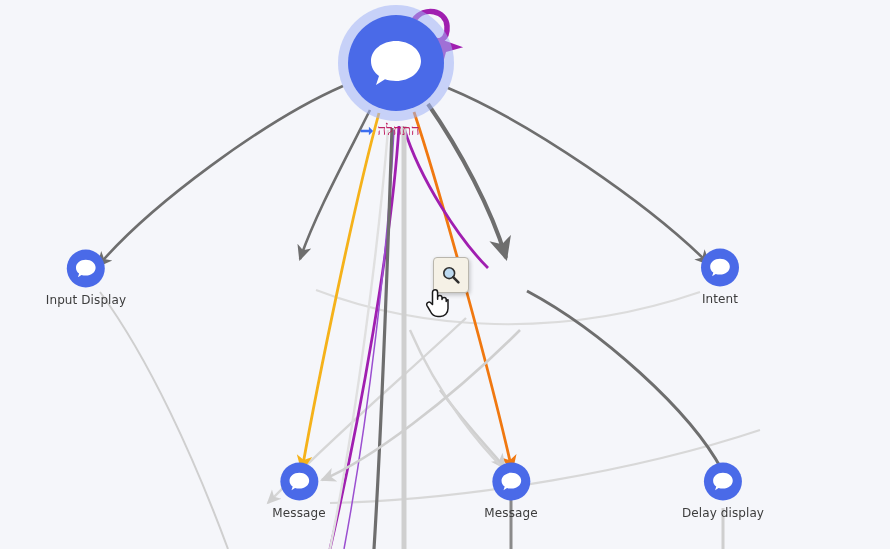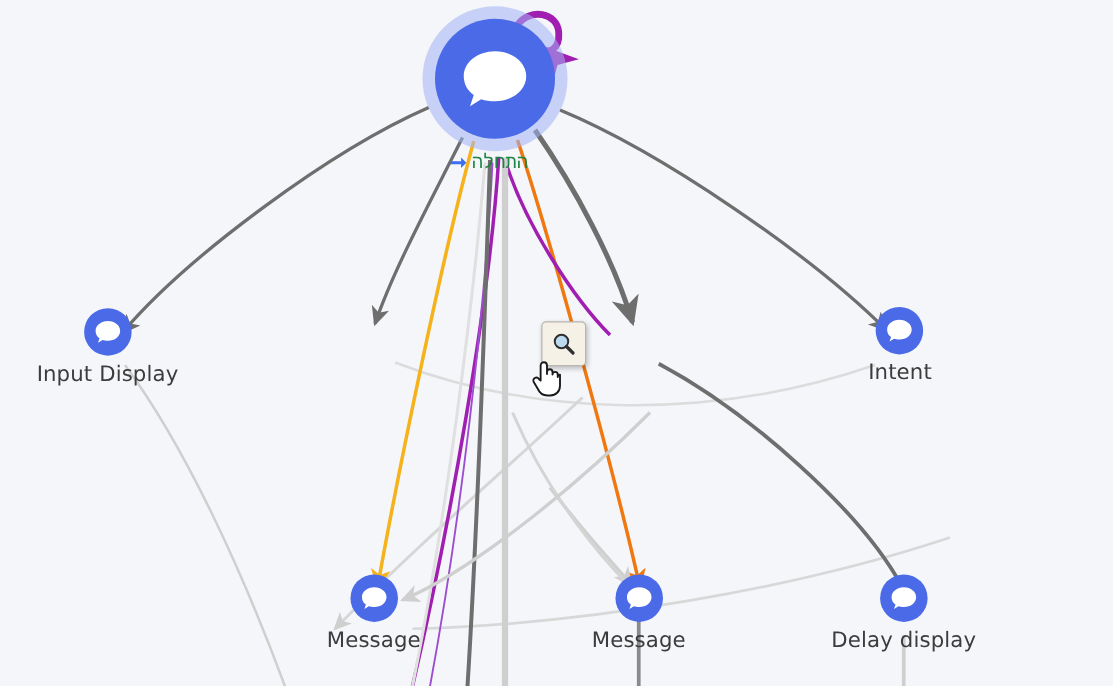--- a/index.html
+++ b/index.html
@@ -35,21 +35,21 @@
   .node-circle {
     border-radius: 50%;
     background: #4a6ae8;
     display: flex;
     align-items: center;
     justify-content: center;
     box-sizing: border-box;
   }
   .node-label {
     margin-top: 5px;
-    font-size: 17px;
+    font-size: 12px;
     color: #3c3c3c;
     font-family: "DejaVu Sans", sans-serif;
     white-space: nowrap;
     letter-spacing: 0.1px;
   }
   .root-node .node-circle {
     width: 96px;
     height: 96px;
     background: #4a6ae8;
     box-shadow: 0 0 0 10px rgba(160,178,245,0.55);
@@ -64,22 +64,22 @@
   #start-label {
     position: absolute;
     display: flex;
     align-items: center;
     gap: 4px;
     z-index: 4;
     pointer-events: none;
   }
   #start-label .start-text {
     font-size: 15px;
-    color: #15803d;
-    font-family: Liberation Mono, monospace;
+    color: #be185d;
+    font-family: Liberation Serif, serif;
     direction: rtl;
     opacity: 0.95;
   }
   #start-label .start-arrow {
     color: #3b6ef0;
     font-size: 16px;
     line-height: 1;
     font-weight: bold;
   }
 

